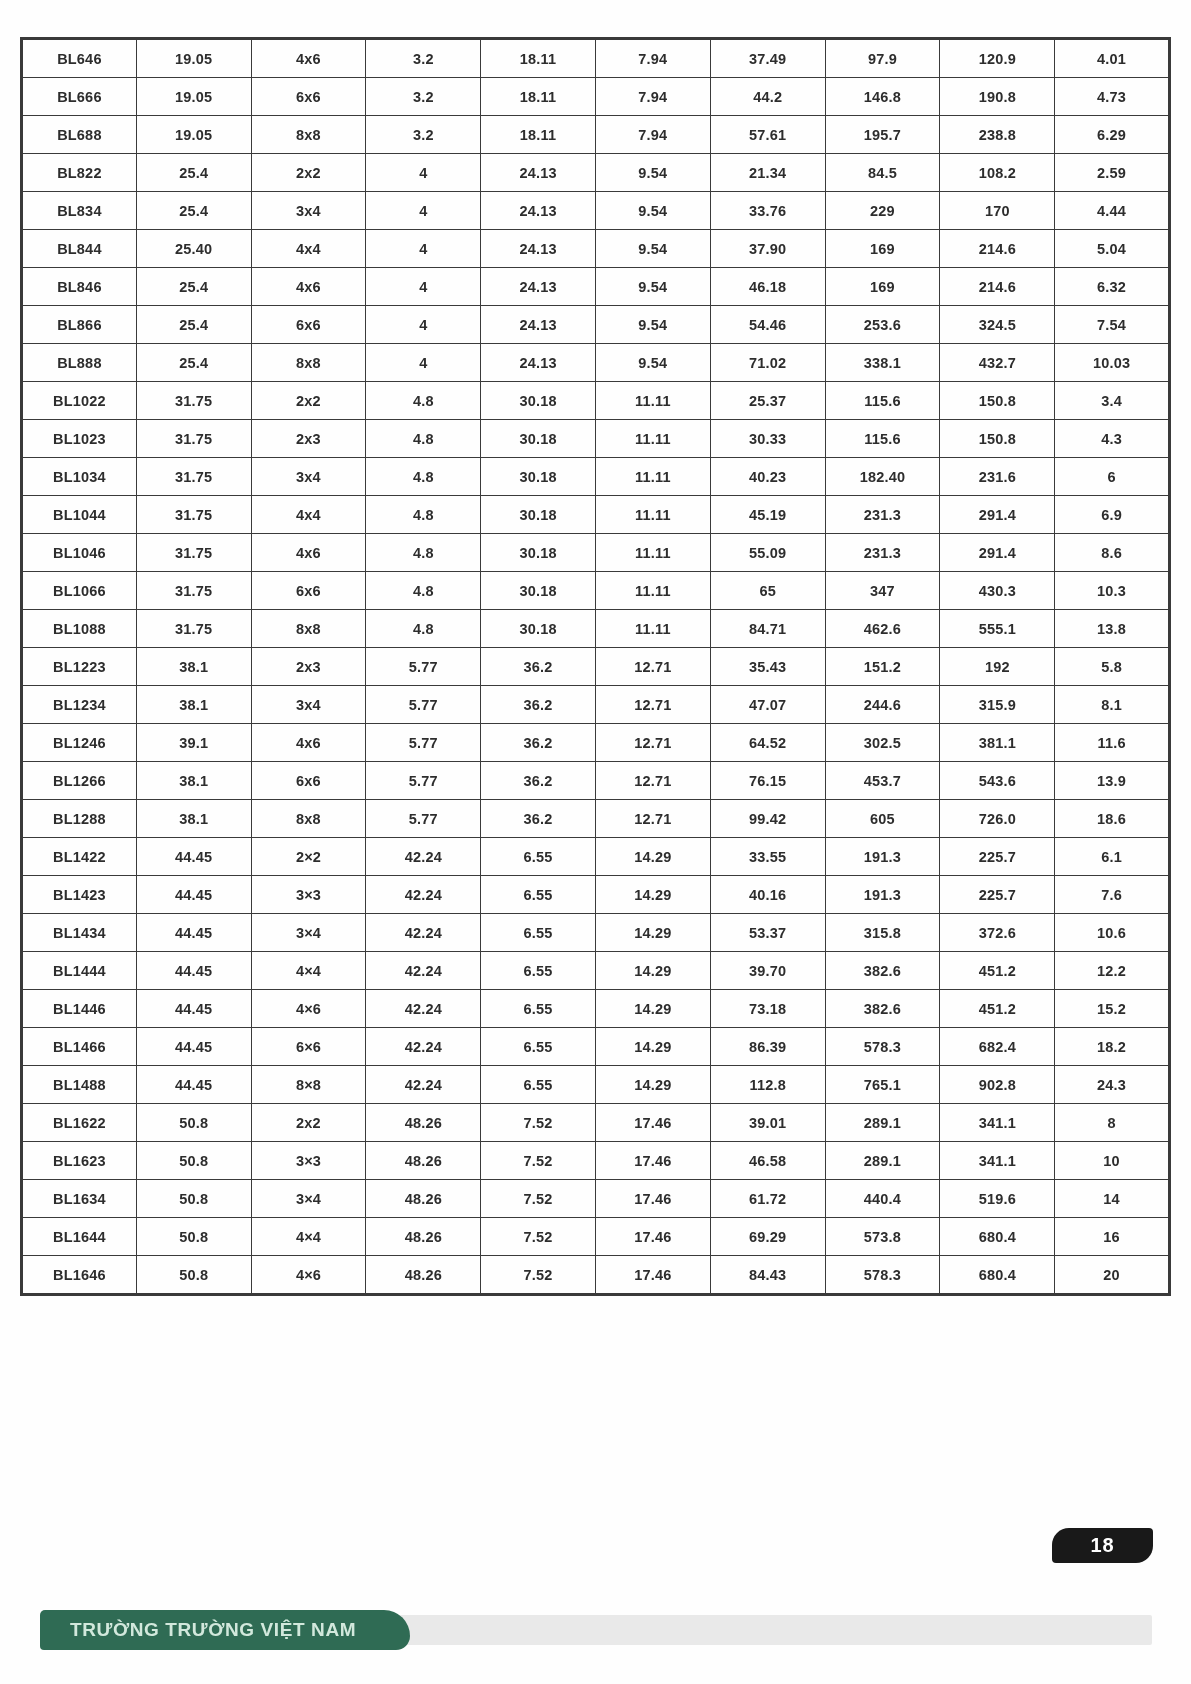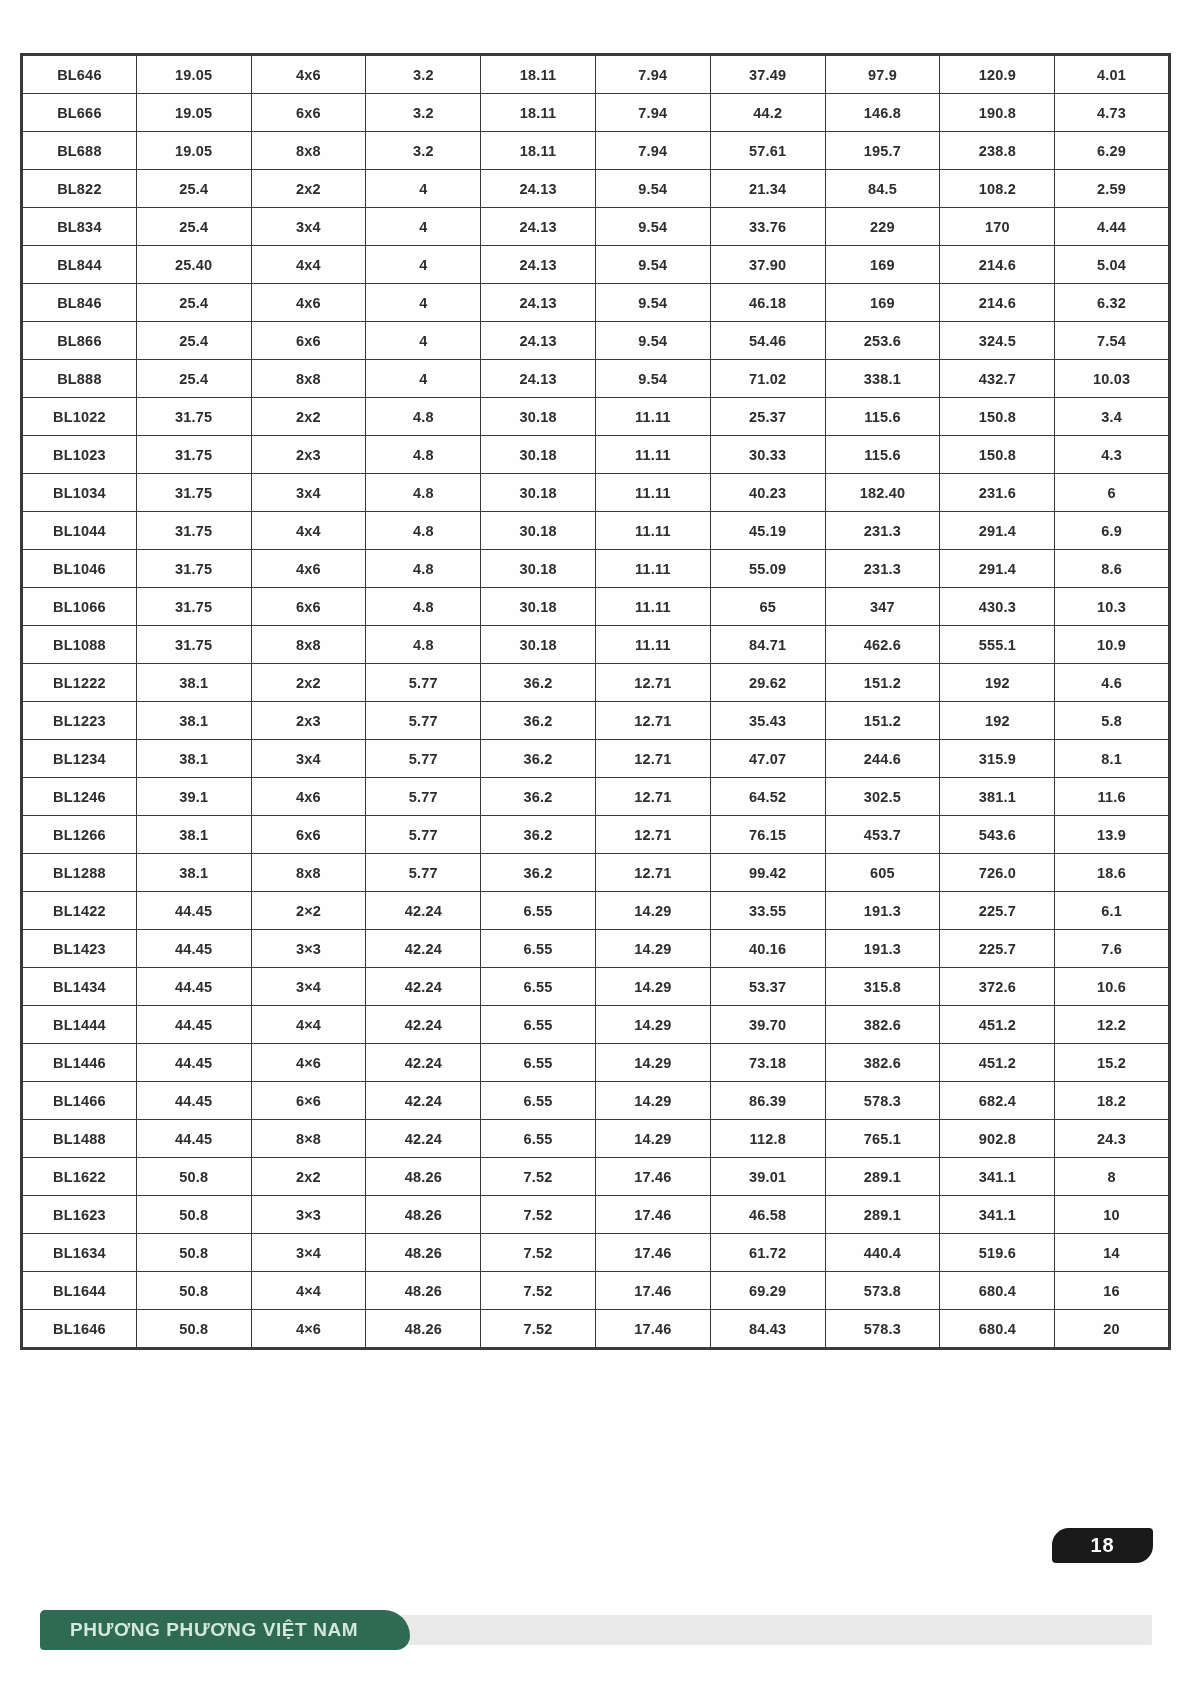--- a/index.html
+++ b/index.html
@@ -20,21 +20,21 @@
   .page {
     position: relative;
     width: 1191px;
     height: 1684px;
     background: #fefefe;
     overflow: hidden;
   }
   table.spec {
     position: absolute;
     left: 20px;
-    top: 53px;
+    top: 37px;
     width: 1151px;
     border-collapse: collapse;
     table-layout: fixed;
     border: 3px solid var(--line);
   }
   table.spec td {
     border: 1.5px solid var(--line);
     height: 37px;
     text-align: center;
     vertical-align: middle;
@@ -284,33 +284,21 @@
         <tr>
           <td>BL1088</td>
           <td>31.75</td>
           <td>8x8</td>
           <td>4.8</td>
           <td>30.18</td>
           <td>11.11</td>
           <td>84.71</td>
           <td>462.6</td>
           <td>555.1</td>
-          <td>10.9</td>
-        </tr>
-        <tr>
-          <td>BL1222</td>
-          <td>38.1</td>
-          <td>2x2</td>
-          <td>5.77</td>
-          <td>36.2</td>
-          <td>12.71</td>
-          <td>29.62</td>
-          <td>151.2</td>
-          <td>192</td>
-          <td>4.6</td>
+          <td>13.8</td>
         </tr>
         <tr>
           <td>BL1223</td>
           <td>38.1</td>
           <td>2x3</td>
           <td>5.77</td>
           <td>36.2</td>
           <td>12.71</td>
           <td>35.43</td>
           <td>151.2</td>
@@ -508,20 +496,20 @@
           <td>578.3</td>
           <td>680.4</td>
           <td>20</td>
         </tr>
       </tbody>
   </table>
 
   <div class="footer-gray"></div>
 
   <div class="brand-bar">
-    <span>PHƯƠNG PHƯƠNG VIỆT NAM</span>
+    <span>TRƯỜNG TRƯỜNG VIỆT NAM</span>
   </div>
 
   <div class="page-badge">
     <span>18</span>
   </div>
 
 </div>
 
 </body></html>

